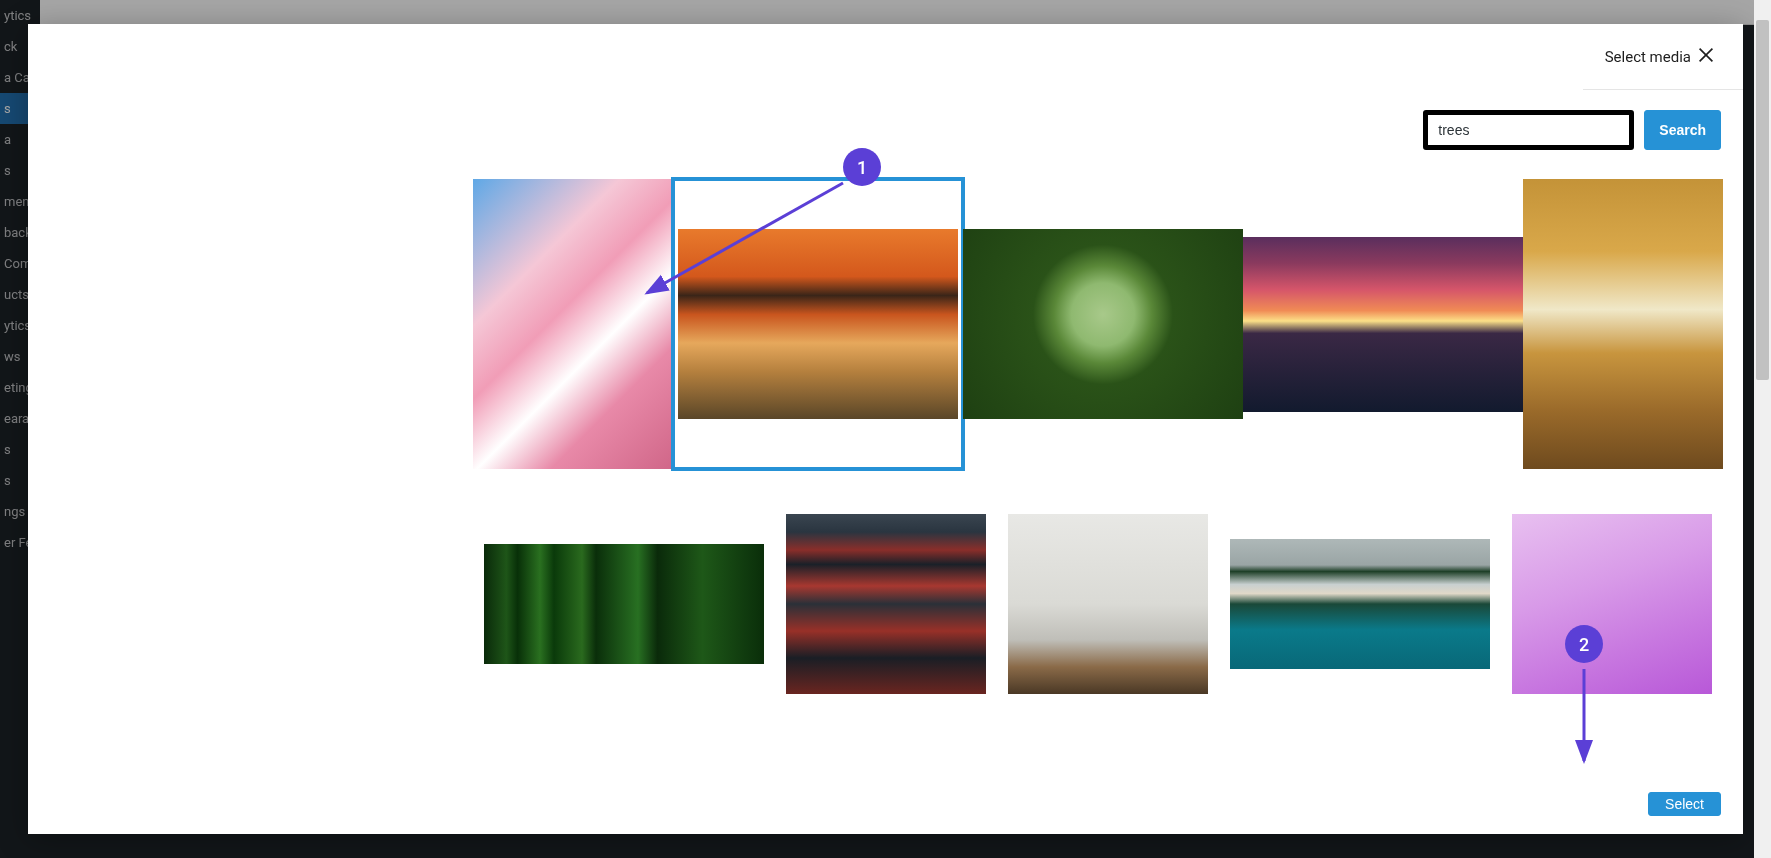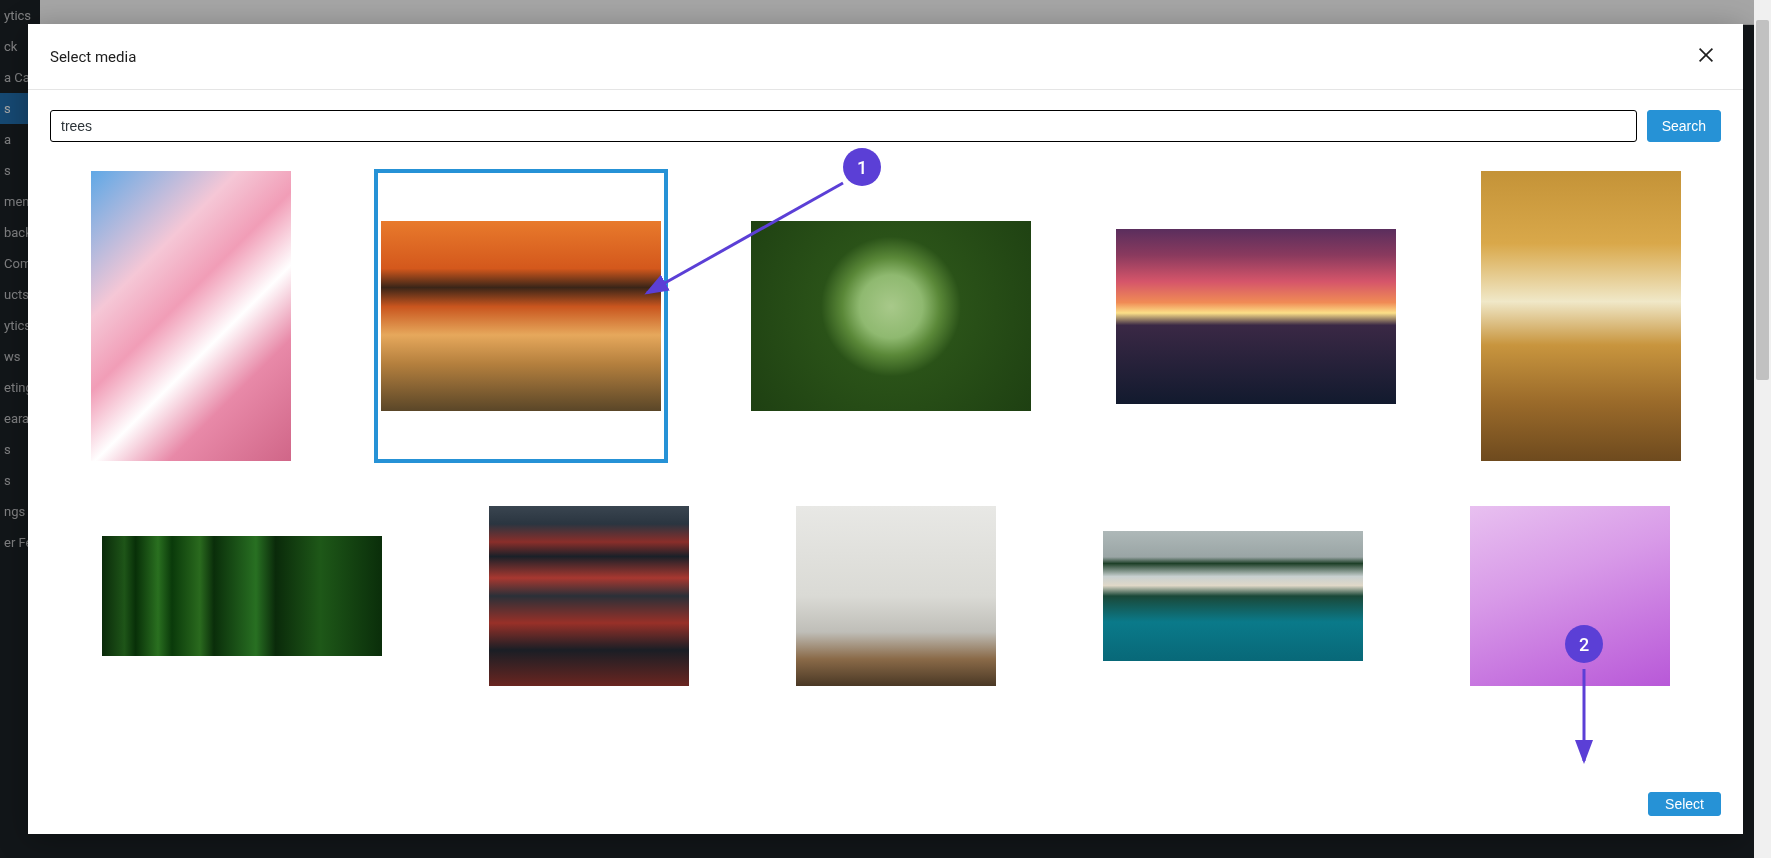--- a/index.html
+++ b/index.html
@@ -41,20 +41,21 @@
   .modal {
     position: absolute;
     left: 28px;
     top: 24px;
     right: 28px;
     bottom: 24px;
     background: #fff;
     box-shadow: 0 5px 30px rgba(0,0,0,0.3);
     display: flex;
     flex-direction: column;
+    align-items: flex-end;
   }
   .modal-header {
     display: flex;
     align-items: center;
     justify-content: space-between;
     padding: 16px 22px;
     border-bottom: 1px solid #e5e5e5;
   }
   .modal-title {
     font-size: 15px;
@@ -70,34 +71,35 @@
   }
   .close-btn svg { width: 22px; height: 22px; }
   .search-row {
     display: flex;
     gap: 10px;
     padding: 20px 22px 14px;
   }
   .search-input {
     flex: 1;
     padding: 7px 10px;
-    border: 1px solid #000000;
+    border: 5px solid #000000;
     border-radius: 3px;
     font-size: 14px;
     color: #2c3338;
     background: #fff;
   }
   .search-btn {
     background: #2692d6;
     color: #fff;
     border: 1px solid #2692d6;
     border-radius: 3px;
     padding: 6px 14px;
     font-size: 14px;
     cursor: pointer;
+    font-weight: bold;
   }
   .gallery {
     flex: 1;
     padding: 10px 20px 60px;
     overflow-y: auto;
     position: relative;
   }
   .g-row {
     display: flex;
     justify-content: space-around;

